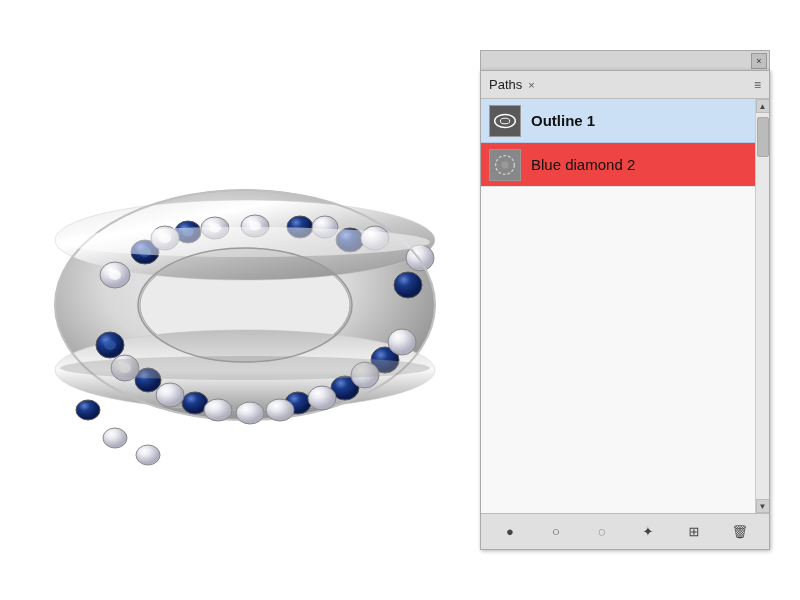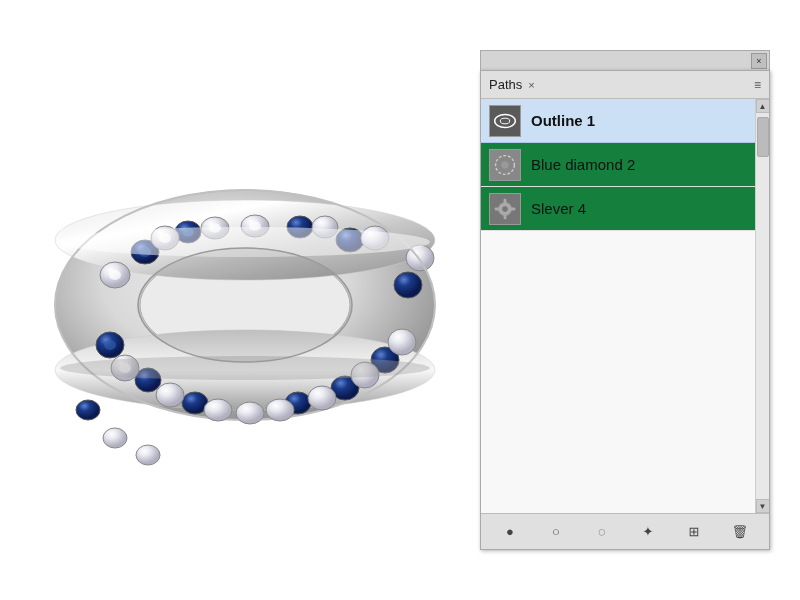--- a/index.html
+++ b/index.html
@@ -160,21 +160,21 @@
       cursor: pointer;
       color: #444;
     }
 
     
     .path-item {
       display: flex;
       align-items: center;
       padding: 6px 8px;
       border-bottom: 1px solid #e0e0e0;
-      background: #15803d;
+      background: #ef4444;
       cursor: pointer;
       height: 44px;
       gap: 10px;
     }
 
     .path-item:first-child {
       background: #d6e8f7;
       border-bottom: 1px solid #b0c8e8;
     }
 
@@ -399,34 +399,20 @@
             <div class="path-item">
               <div class="path-thumbnail">
                 <svg width="32" height="32" viewBox="0 0 32 32">
       <rect width="32" height="32" fill="#888"></rect>
       <ellipse cx="16" cy="16" rx="10" ry="10" fill="none" stroke="#ccc" stroke-width="1.5" stroke-dasharray="3 2"></ellipse>
       <ellipse cx="16" cy="16" rx="4" ry="4" fill="#aaa" opacity="0.5"></ellipse>
     </svg>
               </div>
               <span class="path-label">Blue diamond 2</span>
             </div>
-            <div class="path-item">
-              <div class="path-thumbnail">
-                <svg width="32" height="32" viewBox="0 0 32 32">
-      <rect width="32" height="32" fill="#777"></rect>
-      <circle cx="16" cy="16" r="7" fill="#aaa" stroke="#999" stroke-width="1"></circle>
-      <circle cx="16" cy="16" r="3" fill="#777"></circle>
-      <rect x="14.5" y="5" width="3" height="5" rx="1" fill="#aaa"></rect>
-      <rect x="14.5" y="22" width="3" height="5" rx="1" fill="#aaa"></rect>
-      <rect x="5" y="14.5" width="5" height="3" rx="1" fill="#aaa"></rect>
-      <rect x="22" y="14.5" width="5" height="3" rx="1" fill="#aaa"></rect>
-    </svg>
-              </div>
-              <span class="path-label">Slever  4</span>
-            </div>
           </div>
         <div class="panel-scrollbar">
           <div class="scrollbar-arrow-up">▲</div>
           <div class="scrollbar-track">
             <div class="scrollbar-thumb"></div>
           </div>
           <div class="scrollbar-arrow-down">▼</div>
         </div>
       </div>
 

